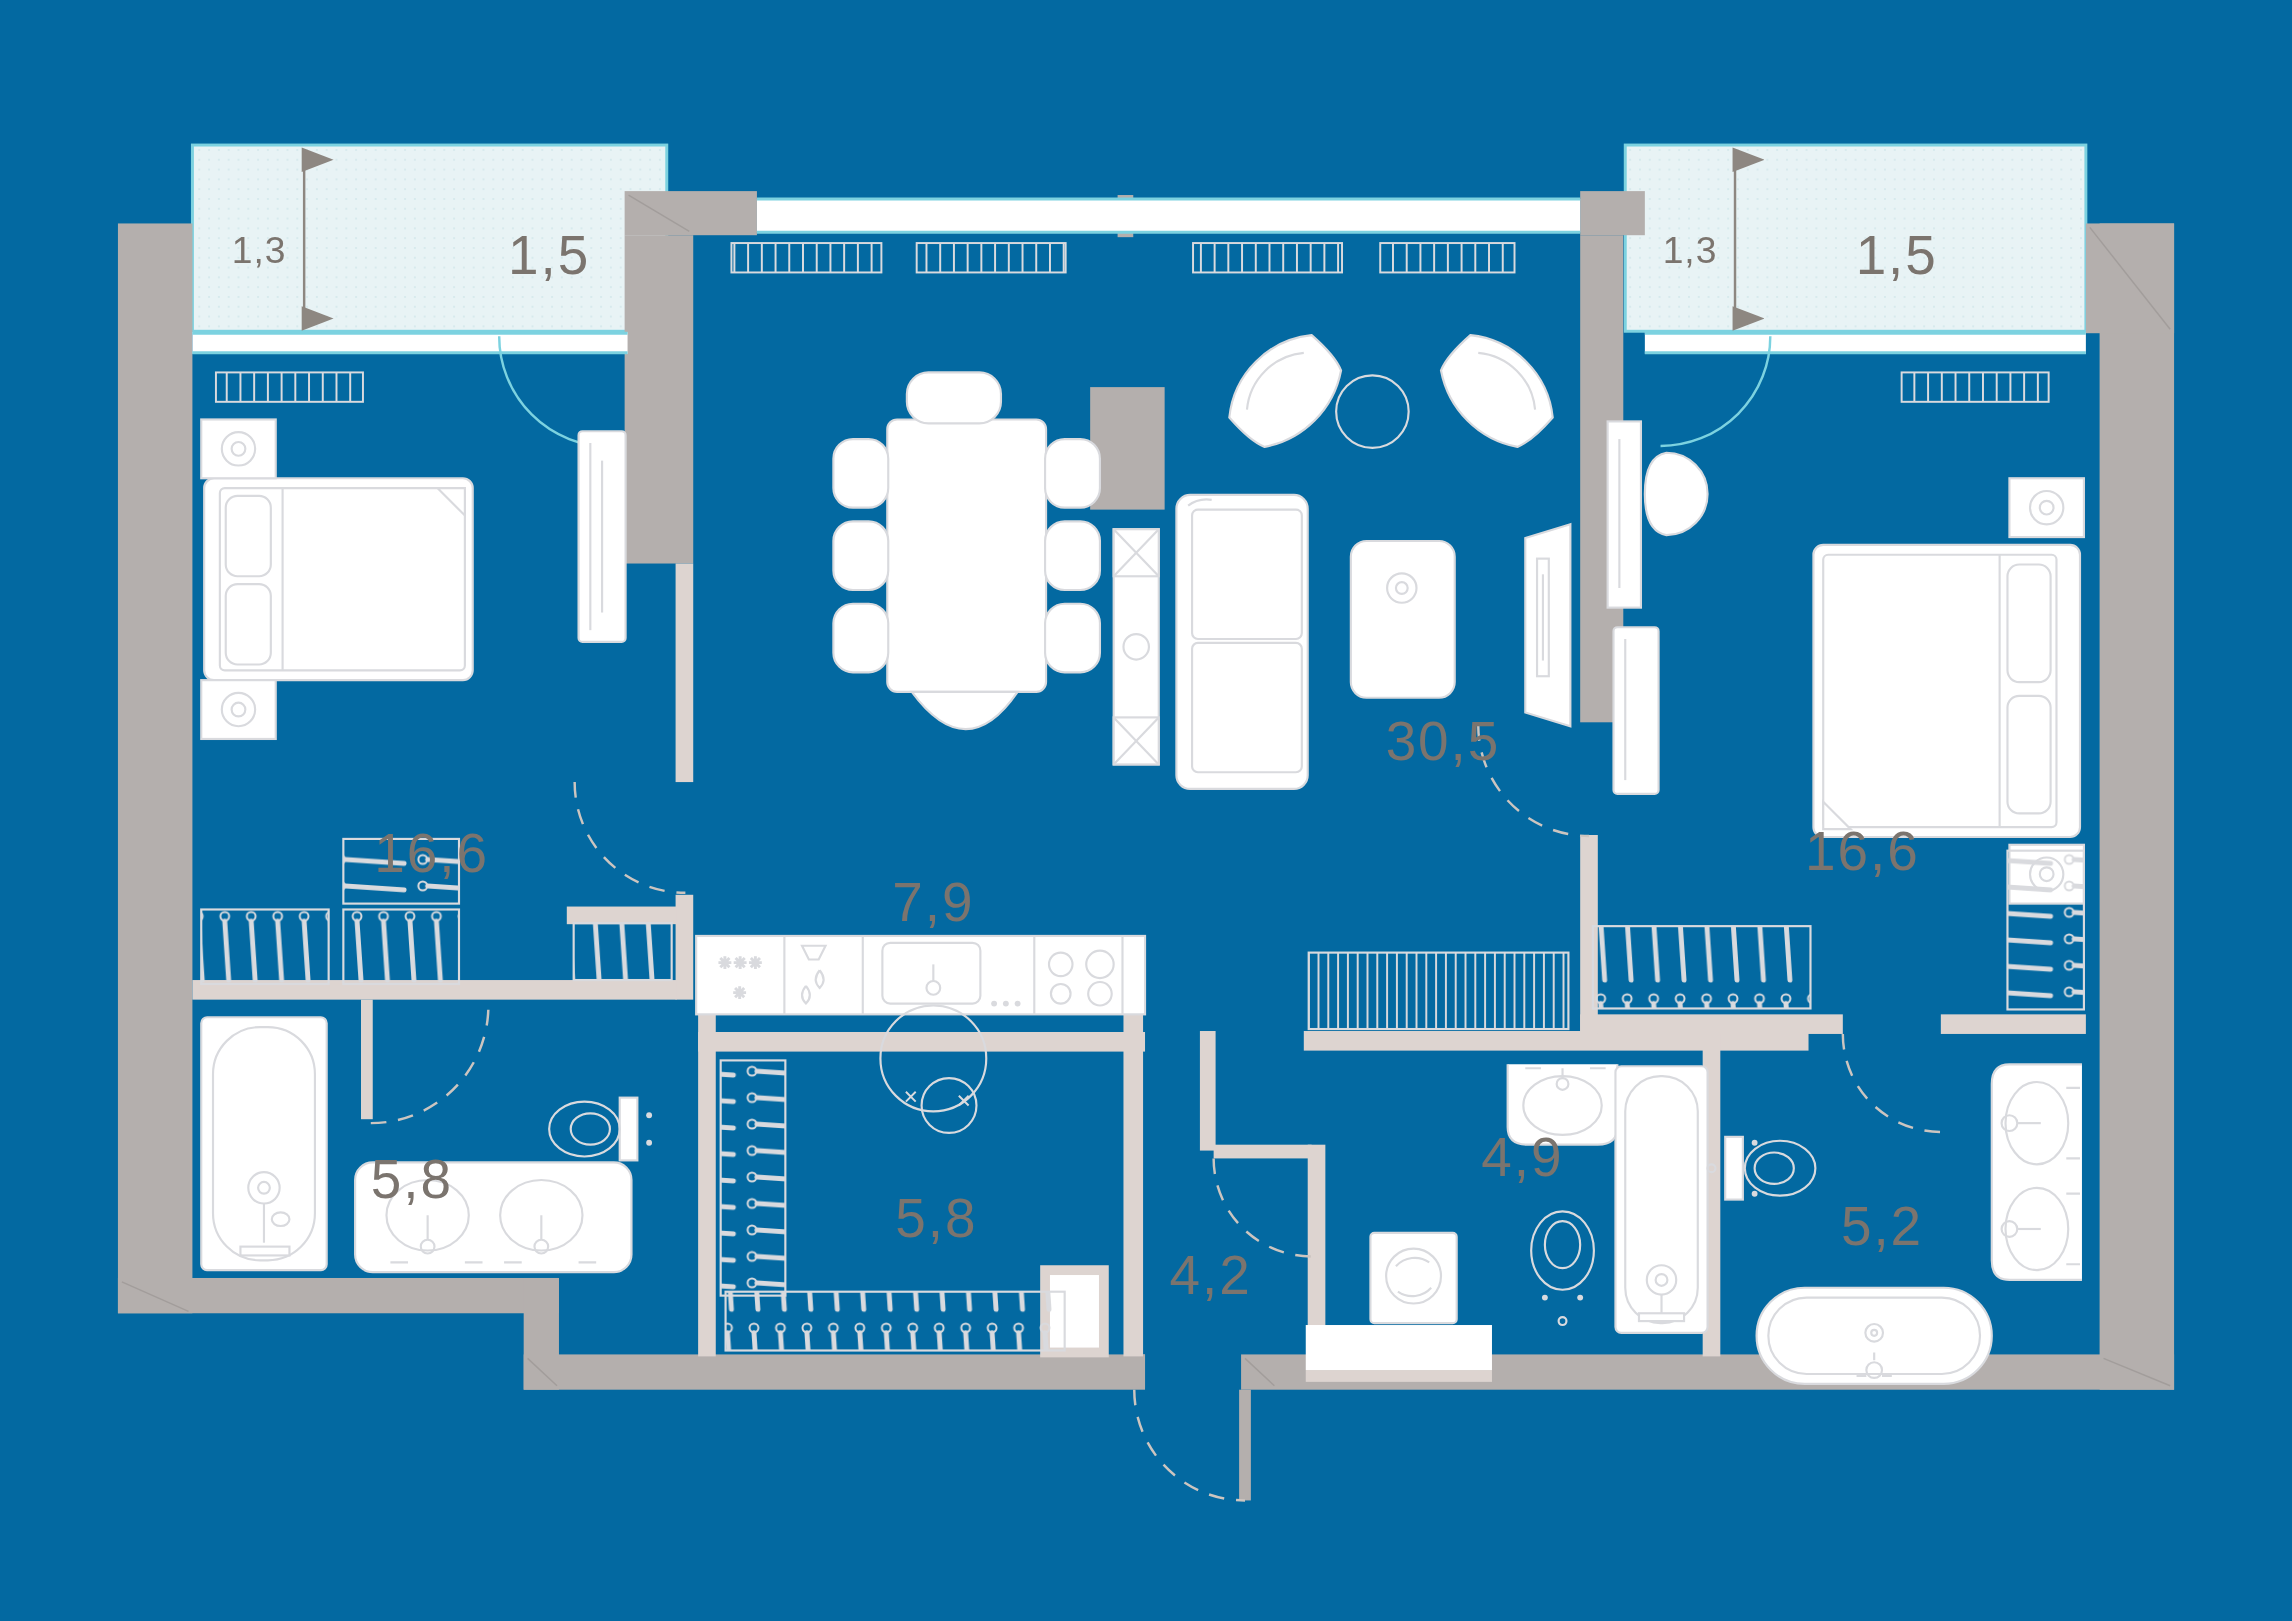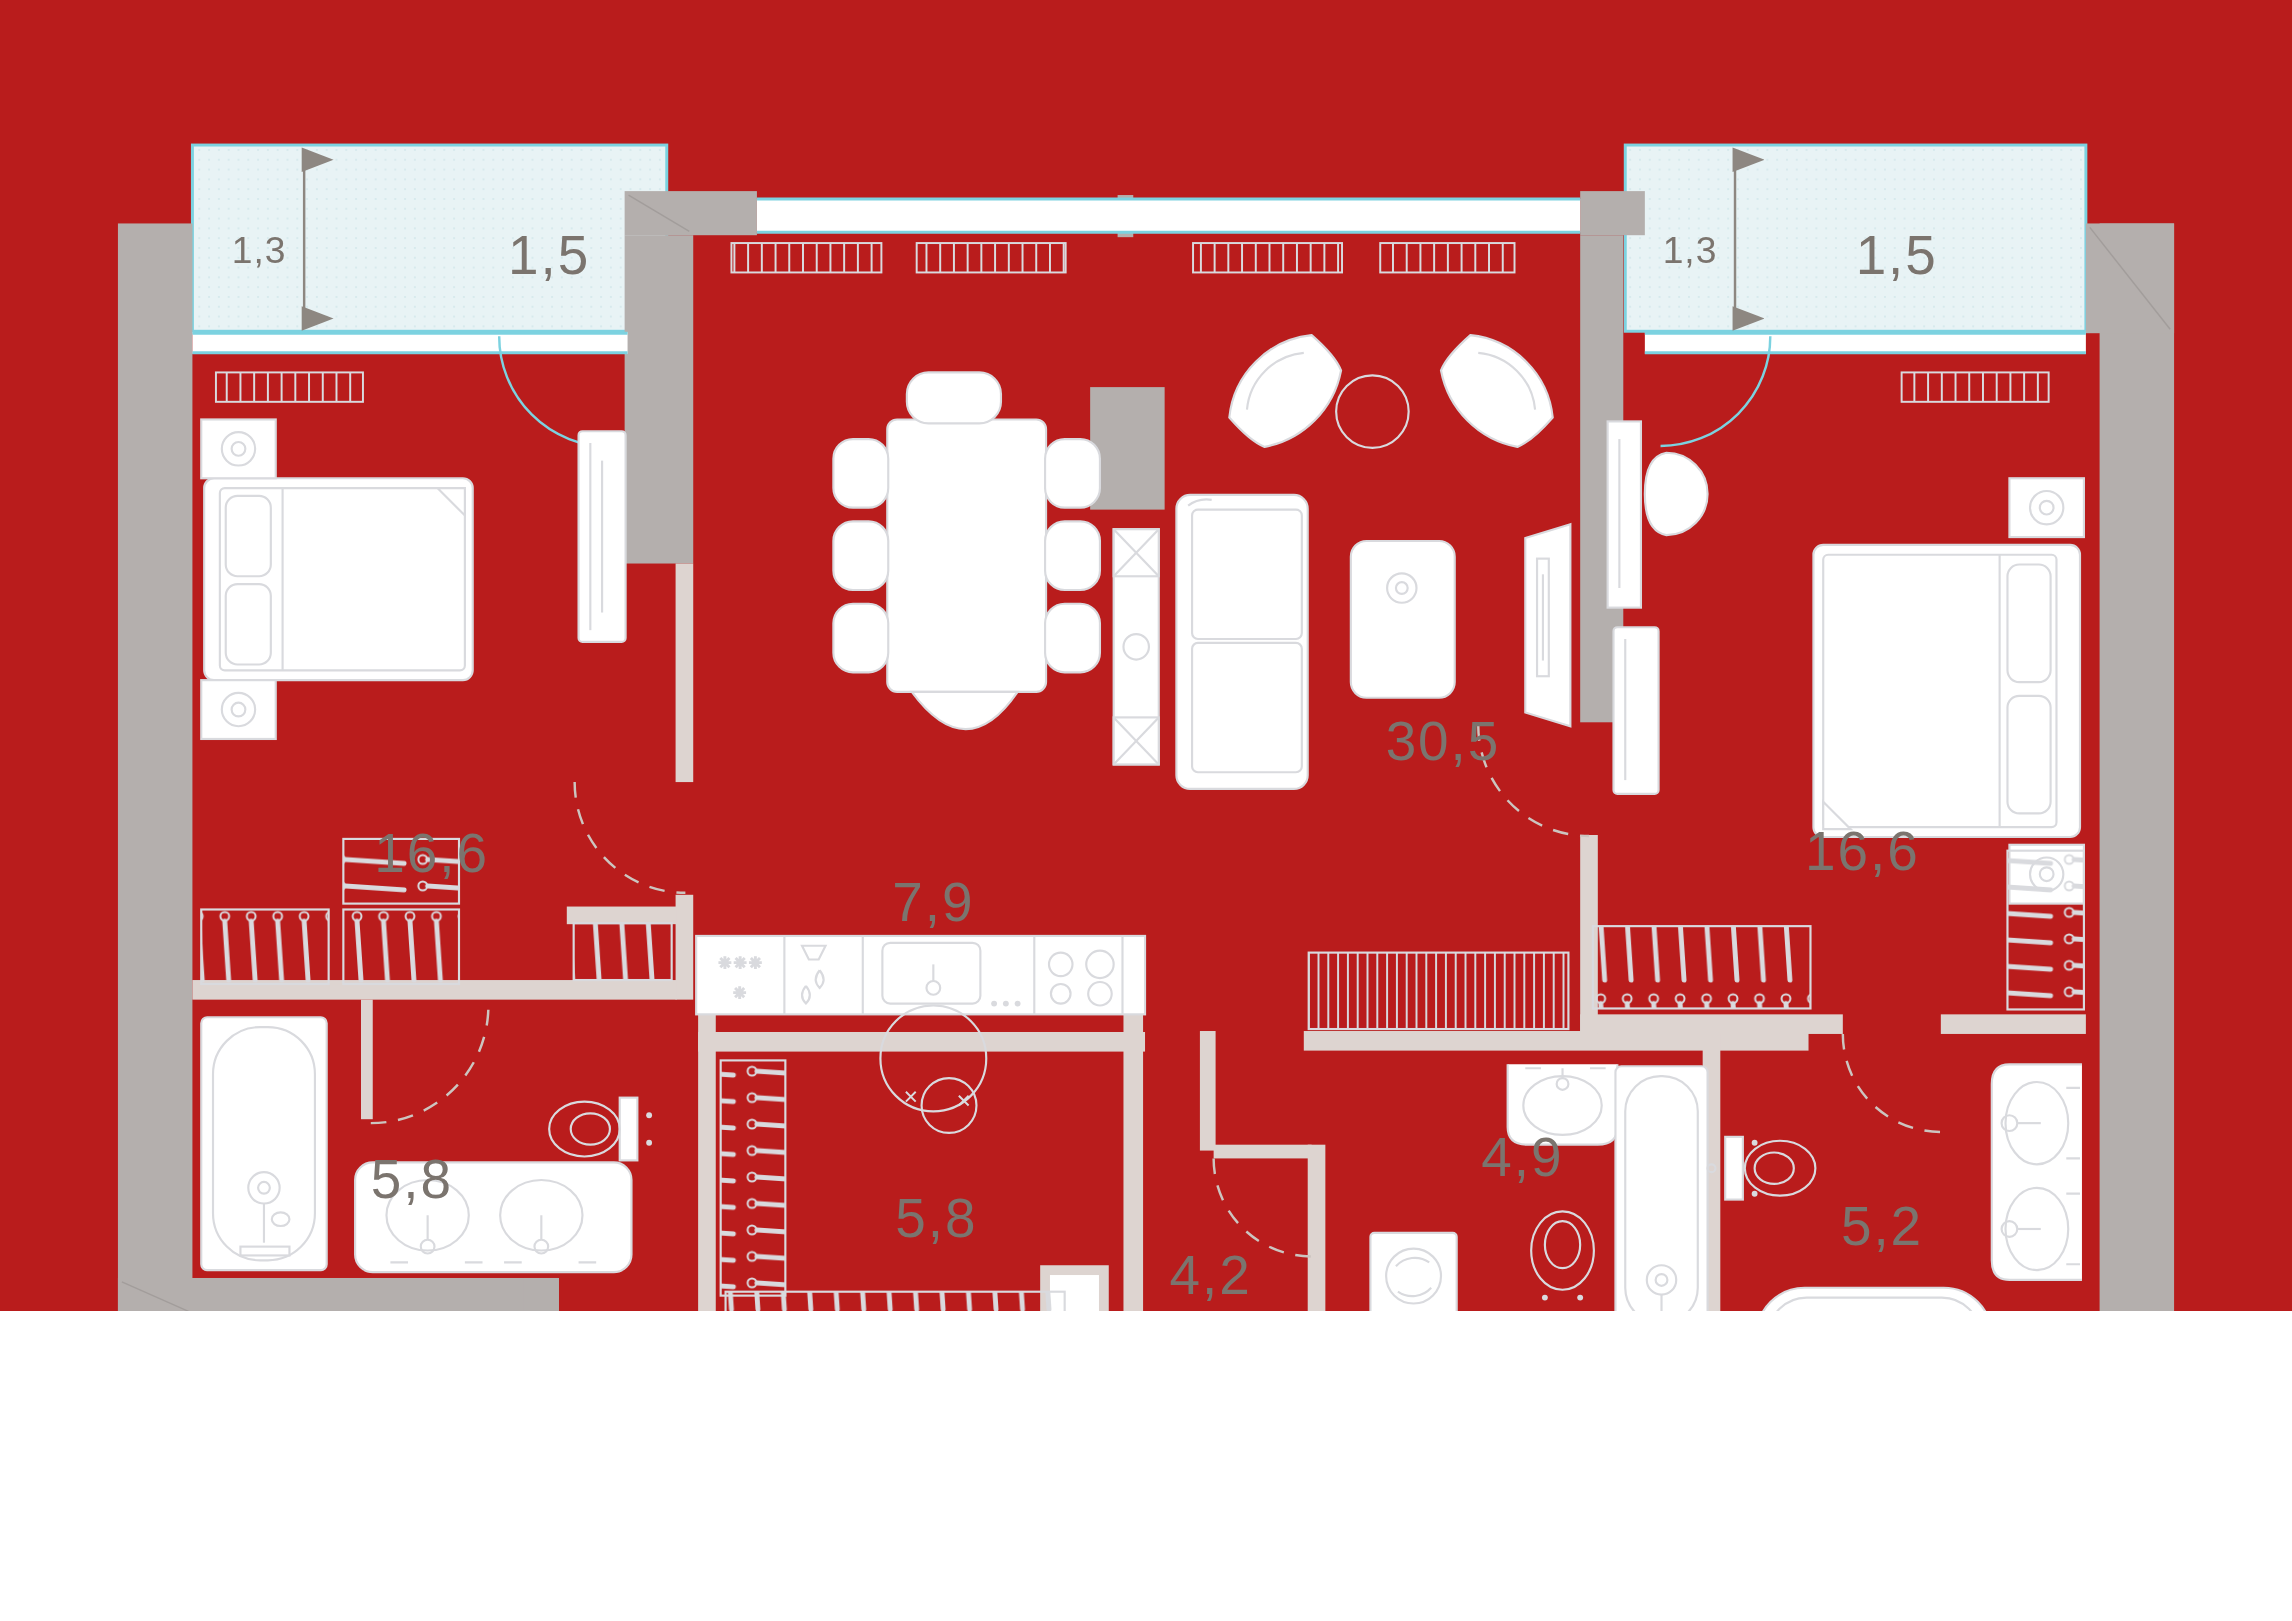--- a/index.html
+++ b/index.html
@@ -1,17 +1,17 @@
 <!DOCTYPE html>
 <html><head>
 <meta charset="utf-8">
 <style>
   html,body{margin:0;padding:0;background:#ffffff;}
   body{font-family:"Liberation Sans", sans-serif;}
-  .stage{position:relative;width:2293px;height:1311px;background:#b91c1c;overflow:hidden;}
+  .stage{position:relative;width:2293px;height:1621px;background:#0369a1;overflow:hidden;}
   svg{display:block;}
   text{font-family:"Liberation Sans", sans-serif;fill:#7b746e;}
   .room-lbl{font-size:56px;letter-spacing:2px;}
   .balc-lbl{font-size:56px;letter-spacing:2px;}
   .dim-lbl{font-size:38px;letter-spacing:1px;}
   .icon-lbl{font-size:15px;letter-spacing:3px;fill:#c9cacd;}
 </style>
 </head>
 <body>
 

